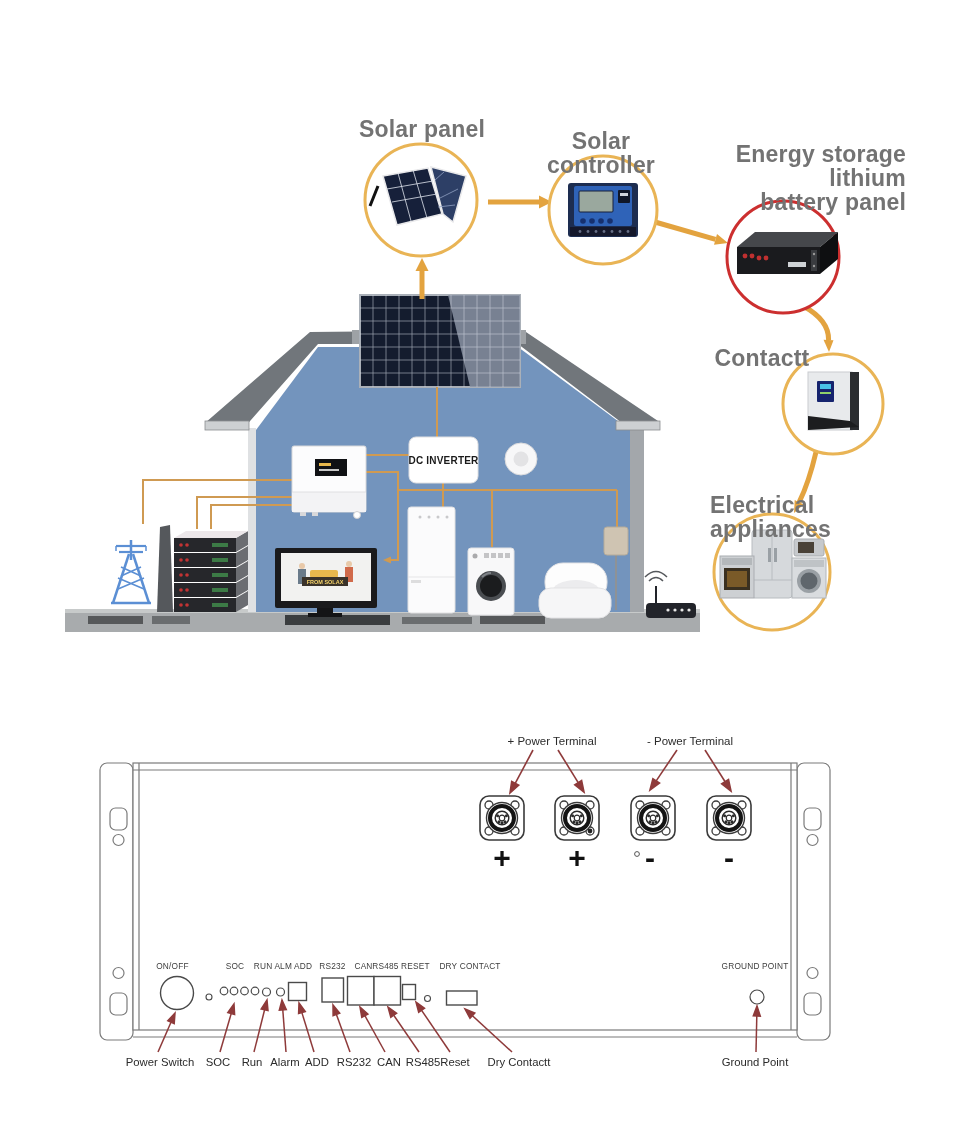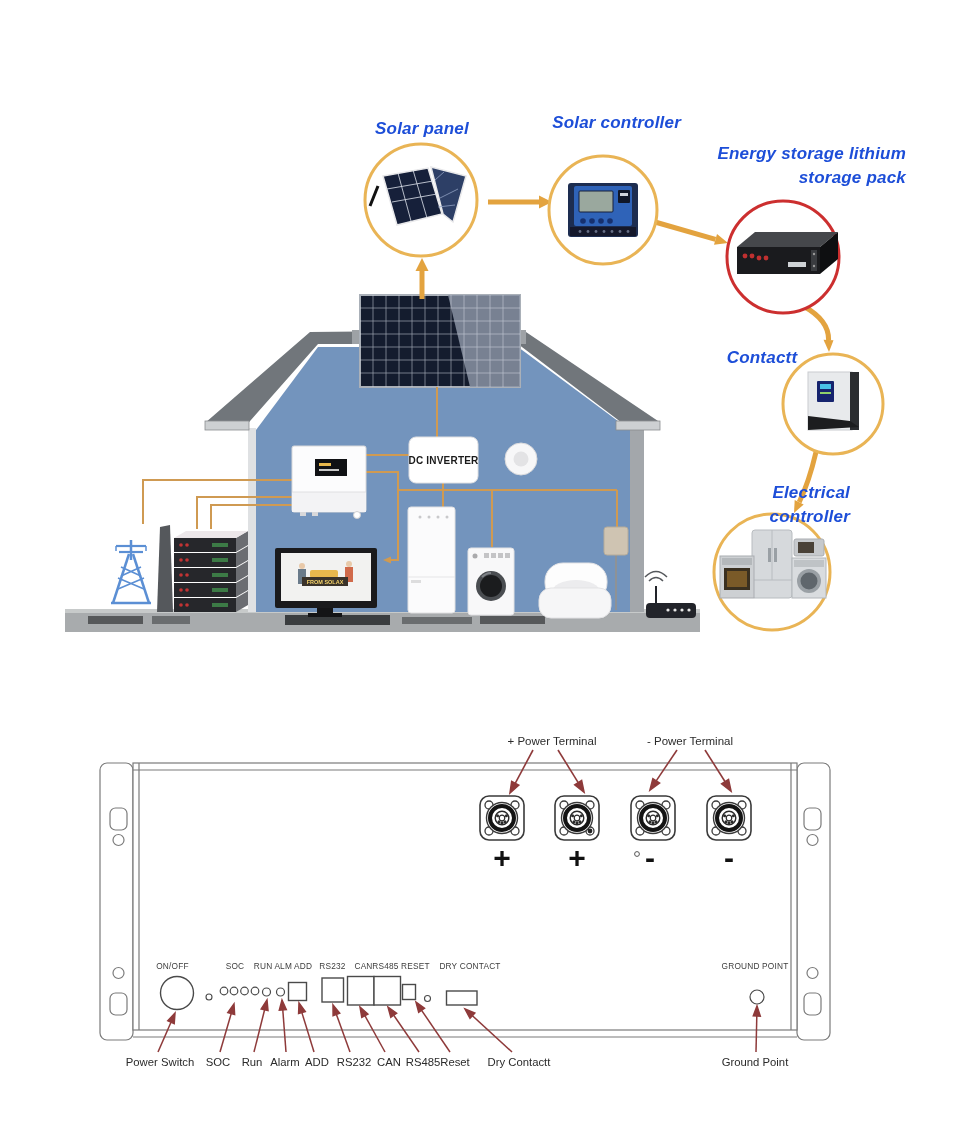--- a/index.html
+++ b/index.html
@@ -1,19 +1,19 @@
 <!DOCTYPE html>
 <html><head>
 <meta charset="utf-8">
 <style>
   html,body{margin:0;padding:0;background:#fff;}
   body{width:960px;height:1138px;font-family:"Liberation Sans",sans-serif;}
   .stage{position:relative;width:960px;height:1138px;overflow:hidden;background:#fff;}
   .layer{position:absolute;left:0;top:0;}
-  .biglabel{position:absolute;font-weight:700;font-size:17px;color:#1d4ed8;line-height:24px;letter-spacing:.2px;font-style:italic;}
+  .biglabel{position:absolute;font-weight:700;font-size:23px;color:#737373;line-height:24px;letter-spacing:.2px;}
   .center{text-align:center;}
   svg text{font-family:"Liberation Sans",sans-serif;}
   .paneltext{font-size:8.3px;fill:#3d3d3d;letter-spacing:.2px;}
   .calltext{font-size:11.3px;fill:#2b2b2b;}
   .termtext{font-size:11.5px;fill:#2b2b2b;}
   .signtext{font-size:30px;font-weight:700;fill:#111;}
 </style>
 </head>
 <body>
 
@@ -282,29 +282,29 @@
         <rect x="727" y="571" width="20" height="16" fill="#7a5a28"></rect>
         <rect x="792" y="558" width="34" height="40" fill="#d9dcdf" stroke="#b2b6ba"></rect>
         <rect x="794" y="560" width="30" height="7" fill="#bfc3c6"></rect>
         <circle cx="809" cy="581" r="12" fill="#9aa0a5"></circle>
         <circle cx="809" cy="581" r="8.5" fill="#5f666c"></circle>
       </g>
     </g>
   </svg>
 
   <div class="biglabel center" style="left:352px;top:117px;width:140px;">Solar panel</div>
-  <div class="biglabel center" style="left:521px;top:111px;width:160px;text-align:right;">Solar controller</div>
+  <div class="biglabel center" style="left:521px;top:129px;width:160px;">Solar controller</div>
   <div class="biglabel" style="left:696px;top:142px;width:210px;text-align:right;">
     <div>Energy storage lithium</div>
-    <div>storage pack</div>
+    <div>battery panel</div>
   </div>
   <div class="biglabel center" style="left:712px;top:346px;width:100px;">Contactt</div>
-  <div class="biglabel" style="left:710px;top:481px;width:140px;text-align:right;">
+  <div class="biglabel" style="left:710px;top:493px;width:140px;">
     <div>Electrical</div>
-    <div>controller</div>
+    <div>appliances</div>
   </div>
 
   <svg class="layer" style="top:700px;" width="960" height="438" viewBox="0 0 960 438">
     <defs>
       <g id="term">
         <rect x="-22" y="-22" width="44" height="44" rx="9" fill="#fff" stroke="#3a3a3a" stroke-width="1.6"></rect>
         <circle cx="-13" cy="-13" r="4" fill="#fff" stroke="#3a3a3a" stroke-width="1.3"></circle>
         <circle cx="13" cy="-13" r="4" fill="#fff" stroke="#3a3a3a" stroke-width="1.3"></circle>
         <circle cx="-13" cy="13" r="4" fill="#fff" stroke="#3a3a3a" stroke-width="1.3"></circle>
         <circle cx="13" cy="13" r="4" fill="#fff" stroke="#3a3a3a" stroke-width="1.3"></circle>

